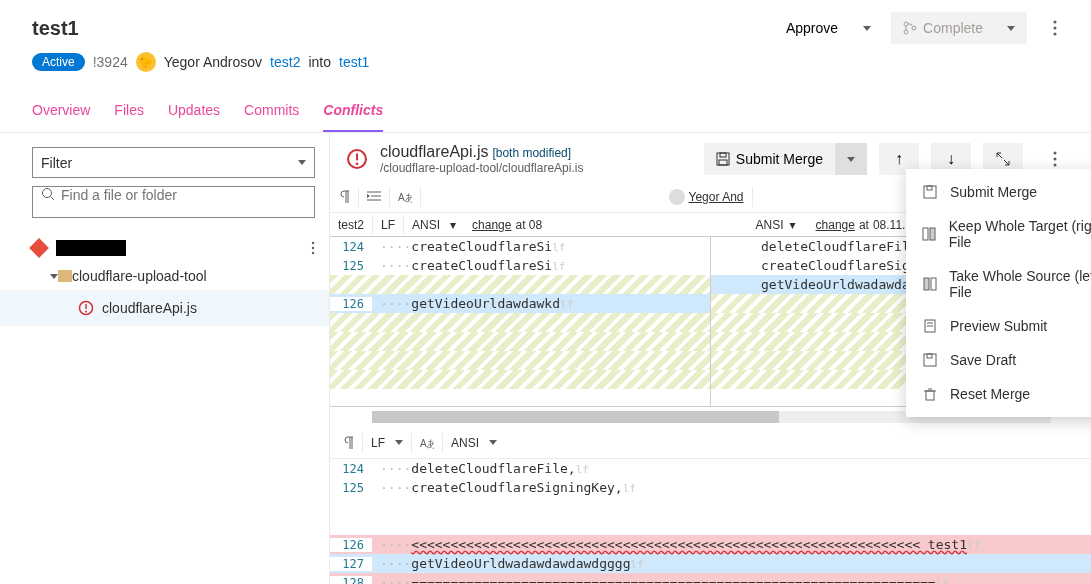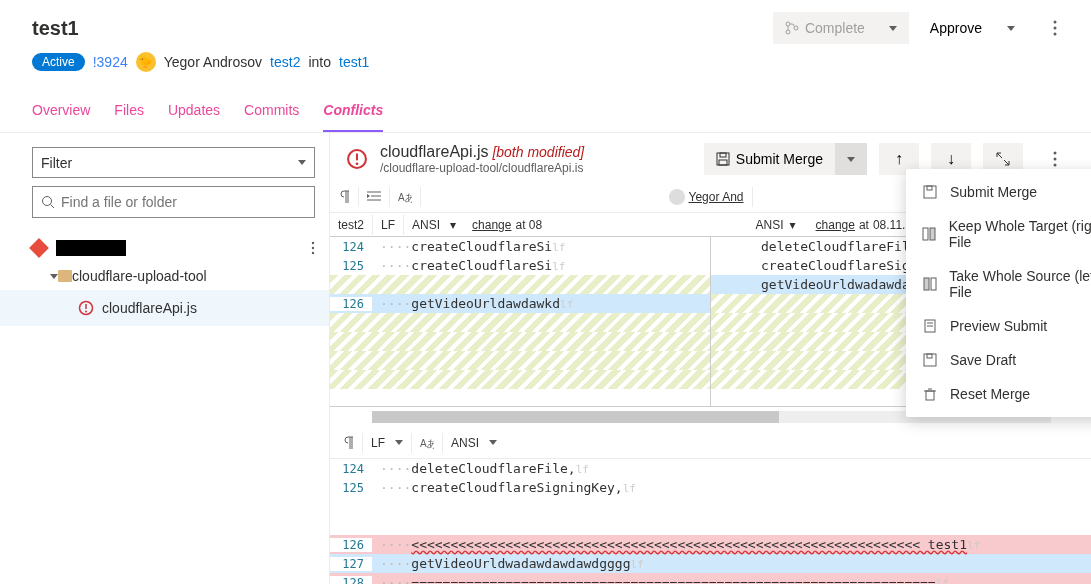--- a/index.html
+++ b/index.html
@@ -22,36 +22,36 @@
 .avatar { width:20px; height:20px; border-radius:50%; background:#fbc02d; display:inline-flex; align-items:center; justify-content:center; font-size:12px; }
 .link { color:#0078d4; cursor:pointer; }
 
 .tabs { display:flex; gap:24px; margin-top:20px; border-bottom:1px solid #edebe9; padding:0 32px; }
 .tab { padding:10px 0 12px; cursor:pointer; font-size:14px; color:#ec4899; }
 .tab.active { font-weight:600; border-bottom:2px solid #8b5cf6;font-style:italic; }
 
 .content { display:flex; height:calc(100% - 132px); }
 .sidebar { width:330px; border-right:1px solid #edebe9; padding:14px 14px 14px 32px; }
 .filter-box { display:flex; align-items:center; border:1px solid #8a8886; height:31px; padding:0 8px; margin-bottom:8px; justify-content:space-between; }
-.search-box { display:flex; align-items:center; border:1px solid #8a8886; height:32px; padding:0 8px; gap:6px; margin-bottom:16px; }
+.search-box { display:flex; align-items:flex-start; border:1px solid #8a8886; height:32px; padding:0 8px; gap:6px; margin-bottom:16px; }
 .search-box input { border:none; outline:none; flex:1; font-size:14px; }
 .repo-row { display:flex; align-items:center; justify-content:space-between; padding:6px 0; }
 .repo-left { display:flex; align-items:center; gap:10px; }
 .diamond { width:14px; height:14px; background:#e74c3c; transform:rotate(45deg); }
 .redact { background:#000; width:70px; height:16px; }
 .tree-item { display:flex; align-items:center; padding:6px 0 6px 18px; cursor:pointer; }
 .folder-icon { width:14px; height:12px; background:#dcb67a; border-radius:1px; }
 .file-item { display:flex; align-items:center; gap:8px; padding:10px 0 10px 46px; background:#eff6fc; margin:0 -14px 0 -32px; padding-left:78px; padding-right:14px; }
 .conflict-icon { color:#d13438; font-weight:bold; }
 
 .main { flex:1; position:relative; overflow:hidden; }
 .file-header { display:flex; align-items:center; padding:10px 16px 6px; gap:12px; }
 .file-title-wrap { flex:1; }
 .file-title { font-size:16px; }
-.file-mod { color:#b91c1c; font-size:14px;font-style:italic; }
+.file-mod { color:#0c4a6e; font-size:12px; }
 .file-path { color:#605e5c; font-size:12px; }
 .btn-gray { background:#f3f2f1; }
 .sq-btn { width:40px; height:32px; background:#f3f2f1; border:none; display:inline-flex; align-items:center; justify-content:center; cursor:pointer; }
 
 .editor-bar { display:flex; align-items:center; gap:0; padding:0 0 0 0; border-bottom:1px solid #edebe9; height:32px; }
 .eb-seg { display:flex; align-items:center; padding:0 8px; gap:6px; font-size:12px; height:100%; }
 .eb-sep { border-left:1px solid #edebe9; height:20px; }
 
 .diff-area { display:flex; height:170px; border-bottom:1px solid #ccc; position:relative; }
 .diff-pane { flex:1; overflow:hidden; font-family: Consolas, monospace; font-size:13px; position:relative; }
@@ -89,52 +89,52 @@
 
 svg { display:block; }
 </style>
 </head>
 <body>
 
 <div class="header">
   <div class="header-top">
     <div class="header-title">test1</div>
     <div class="header-actions">
+      <div class="btn-group approve-group">
+        <button class="btn btn-primary">Approve</button>
+        <button class="btn btn-chevron">
+            <span class="chevron-down"></span>
+          </button>
+      </div>
       <div class="btn-group">
         <button class="btn btn-disabled">
           <svg width="14" height="14" viewBox="0 0 14 14">
               <circle cx="3" cy="3" r="2" fill="none" stroke="#a19f9d"></circle>
               <circle cx="3" cy="11" r="2" fill="none" stroke="#a19f9d"></circle>
               <circle cx="11" cy="7" r="2" fill="none" stroke="#a19f9d"></circle>
               <path d="M3 5v4M5 3h2q2 0 2 2" fill="none" stroke="#a19f9d"></path>
             </svg>
           <span>Complete</span>
         </button>
         <button class="btn btn-chevron btn-disabled">
             <span class="chevron-down"></span>
           </button>
       </div>
-      <div class="btn-group approve-group">
-        <button class="btn btn-primary">Approve</button>
-        <button class="btn btn-chevron">
-            <span class="chevron-down"></span>
-          </button>
-      </div>
       <button class="icon-btn">
         <svg width="4" height="16" viewBox="0 0 4 16">
             <circle cx="2" cy="2" r="1.5" fill="#605e5c"></circle>
             <circle cx="2" cy="8" r="1.5" fill="#605e5c"></circle>
             <circle cx="2" cy="14" r="1.5" fill="#605e5c"></circle>
           </svg>
       </button>
     </div>
   </div>
   <div class="header-meta">
     <span class="badge">Active</span>
-    <span style="color:#3b82f6">!3924</span>
+    <span style="color:#737373">!3924</span>
     <span class="avatar">🐤</span>
     <span>Yegor Androsov</span>
     <span class="link">test2</span>
     <span>into</span>
     <span class="link">test1</span>
   </div>
 </div>
 
 <div class="tabs">
   <div class="tab">Overview</div>

